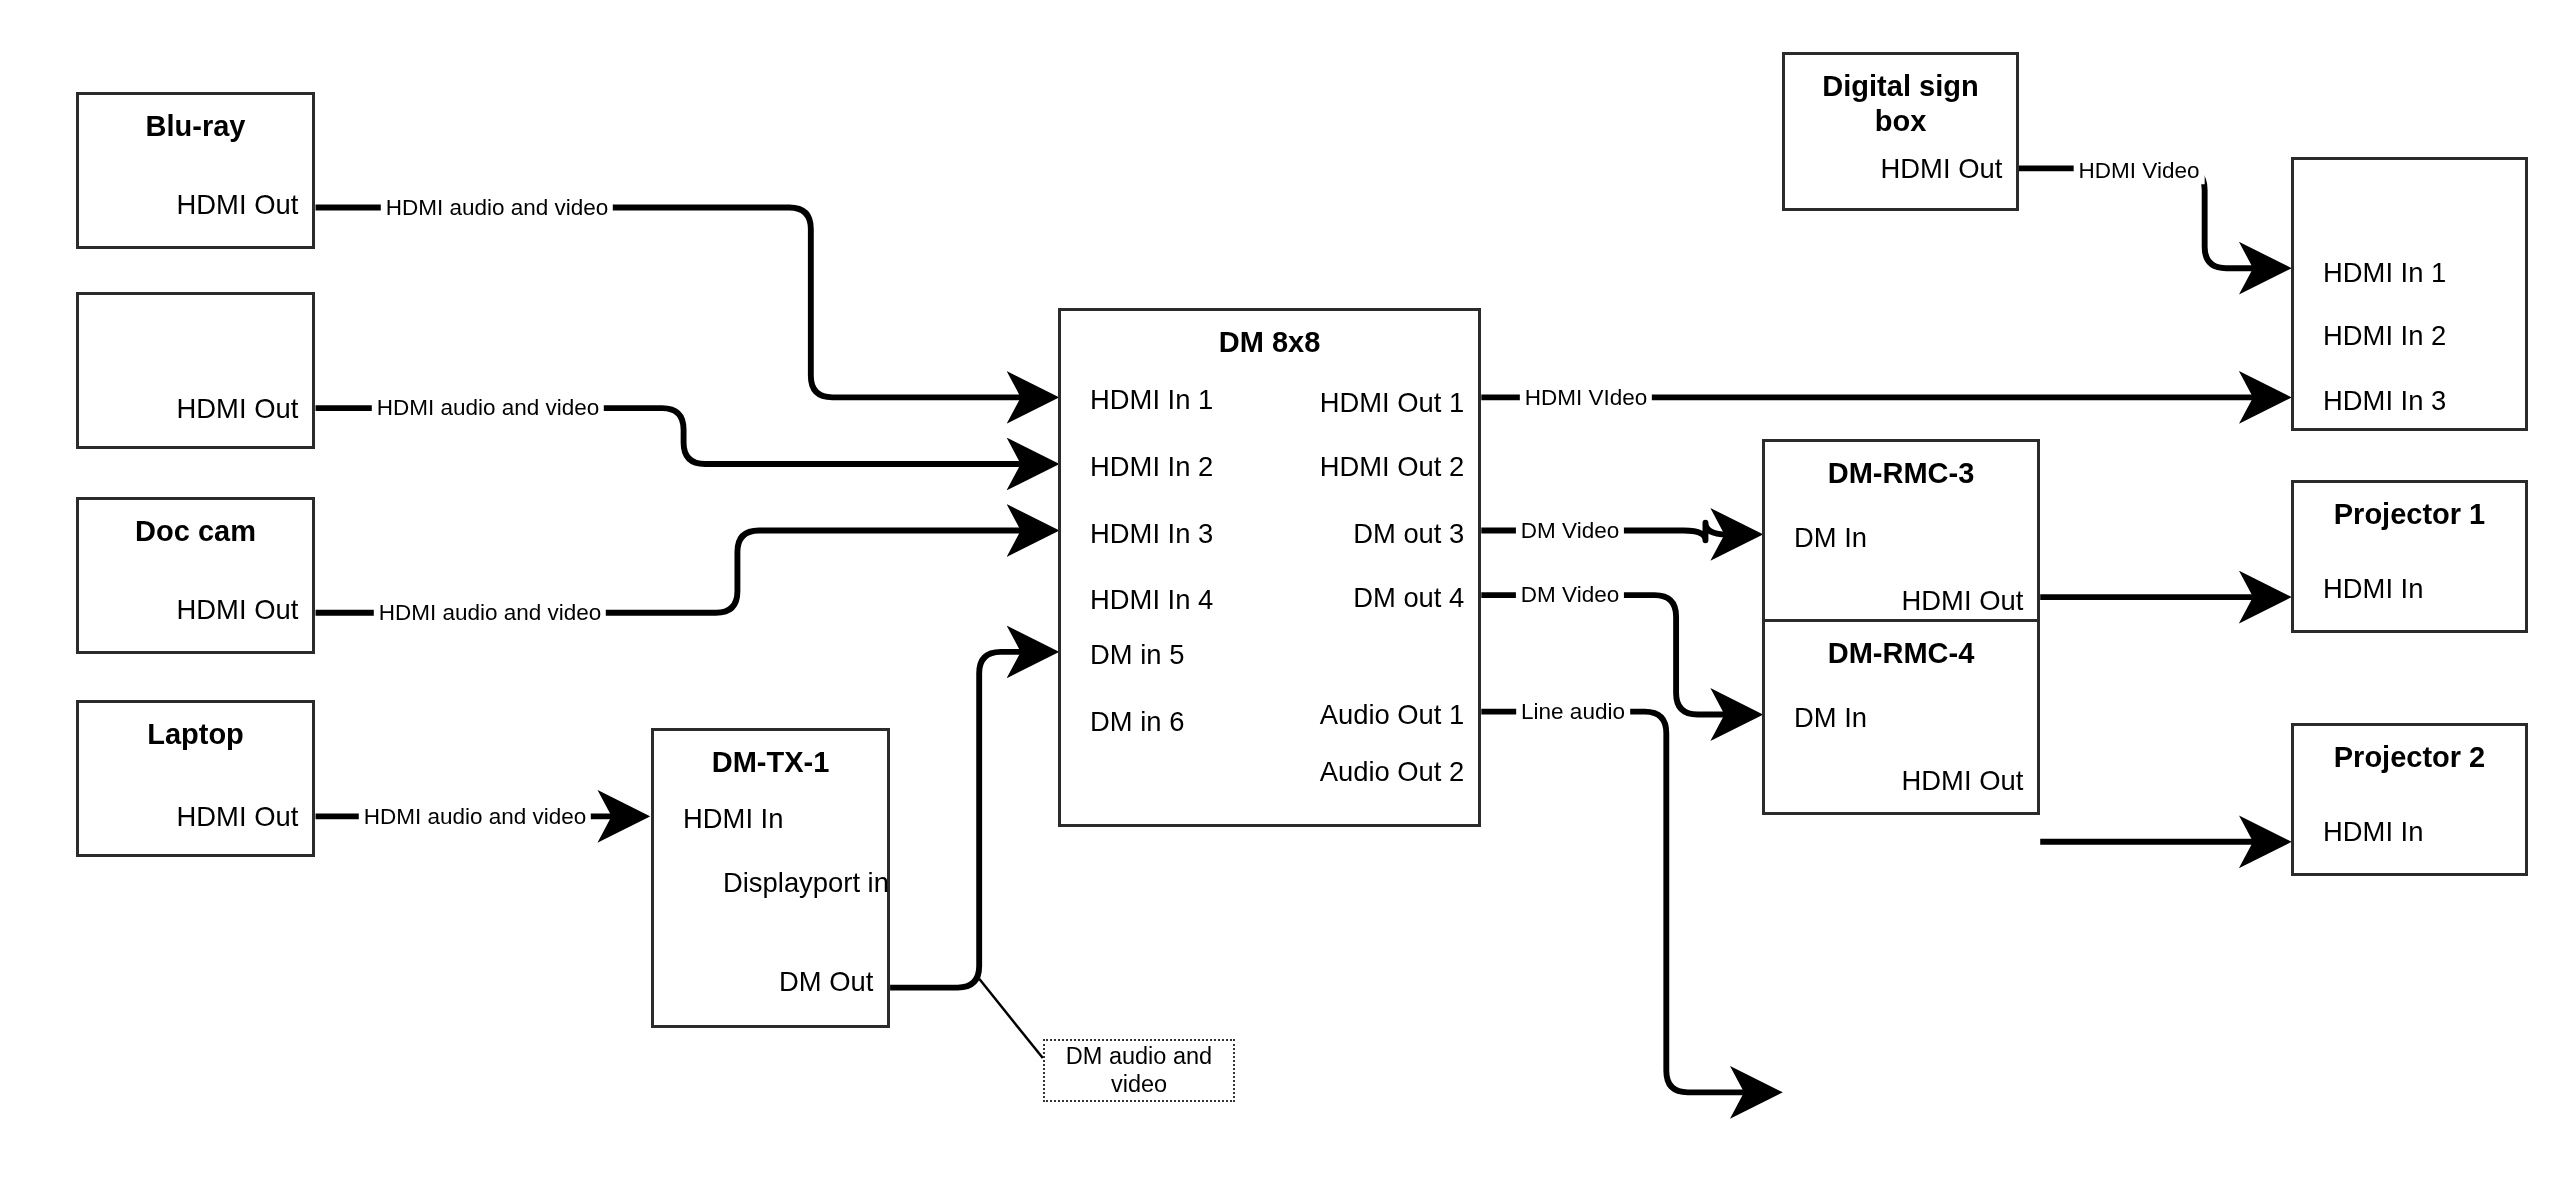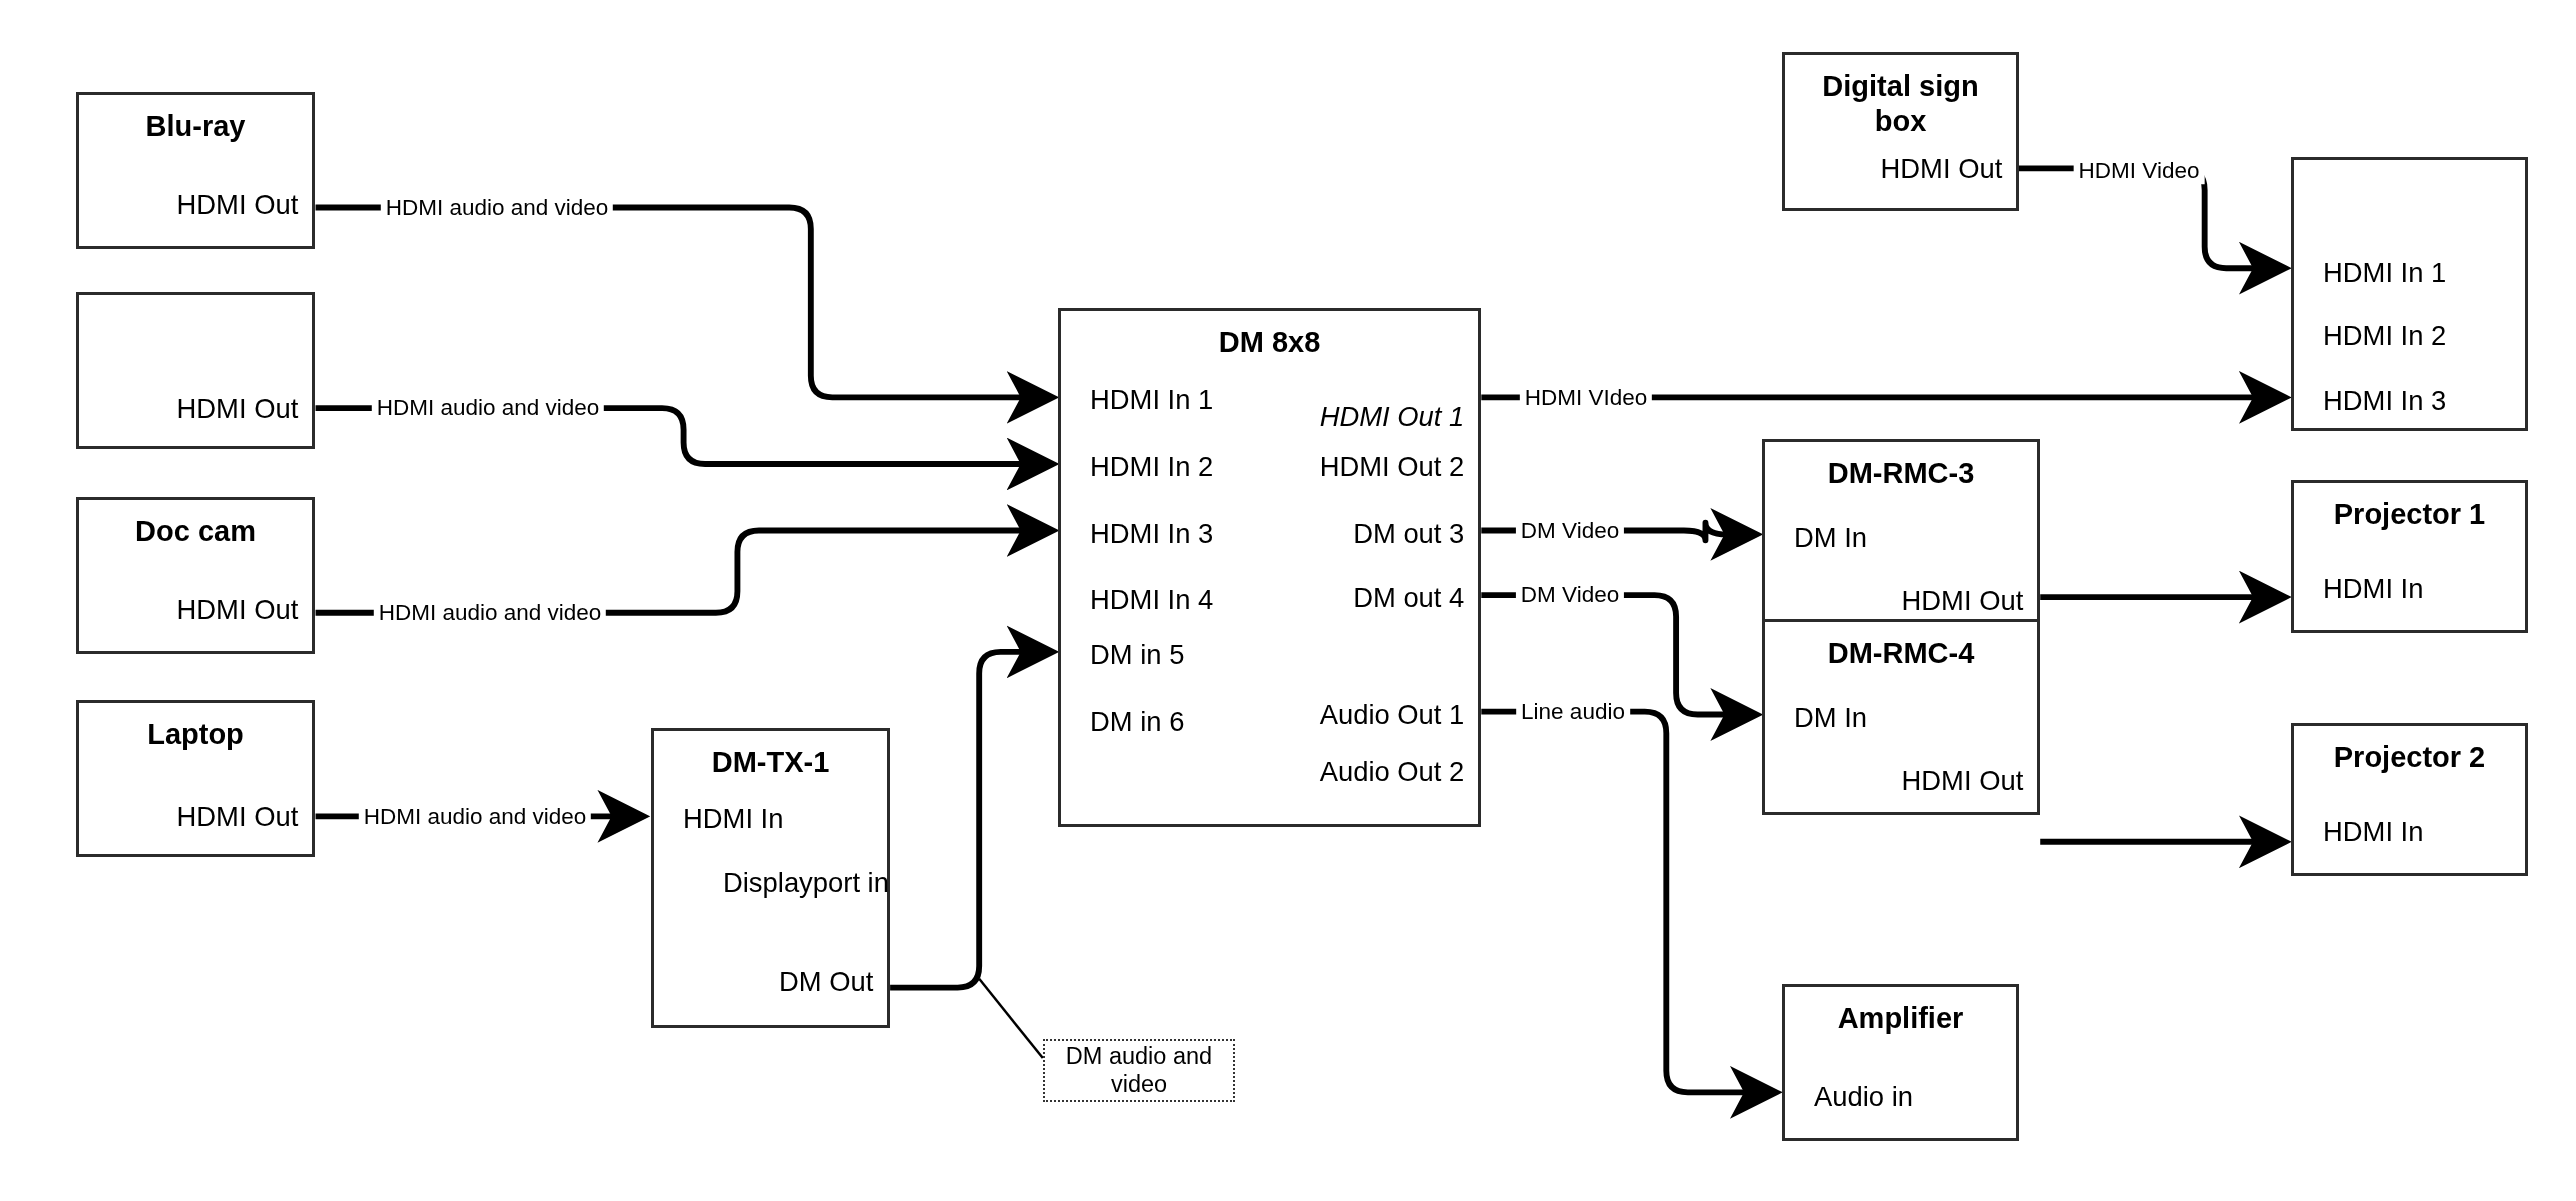--- a/index.html
+++ b/index.html
@@ -93,21 +93,21 @@
 
   <div class="node" style="left:1058px;top:308px;width:423px;height:519px;">
     <div class="title">DM 8x8</div>
     <div class="port l" style="top:73px;">HDMI In 1</div>
     <div class="port l" style="top:140px;">HDMI In 2</div>
     <div class="port l" style="top:207px;">HDMI In 3</div>
     <div class="port l" style="top:273px;">HDMI In 4</div>
     <div class="port l" style="top:328px;">DM in 5</div>
     <div class="port l" style="top:395px;">DM in 6</div>
 
-    <div class="port r" style="top:90px;font-style:italic;">HDMI Out 1</div>
+    <div class="port r" style="top:76px;">HDMI Out 1</div>
     <div class="port r" style="top:140px;">HDMI Out 2</div>
     <div class="port r" style="top:207px;">DM out 3</div>
     <div class="port r" style="top:271px;">DM out 4</div>
     <div class="port r" style="top:388px;">Audio Out 1</div>
     <div class="port r" style="top:445px;">Audio Out 2</div>
   </div>
 
   <div class="node" style="left:1782px;top:52px;width:237px;height:159px;">
     <div class="title">Digital sign
 box</div>
@@ -135,24 +135,20 @@
   <div class="node" style="left:2291px;top:480px;width:237px;height:153px;">
     <div class="title">Projector 1</div>
     <div class="port l" style="top:90px;">HDMI In</div>
   </div>
 
   <div class="node" style="left:2291px;top:723px;width:237px;height:153px;">
     <div class="title">Projector 2</div>
     <div class="port l" style="top:90px;">HDMI In</div>
   </div>
 
-  <div class="node" style="left:1782px;top:984px;width:237px;height:157px;">
-    <div class="title">Amplifier</div>
-    <div class="port l" style="top:94px;">Audio in</div>
-  </div>
 
   <div class="edgelabel" style="left:497px;top:208px;">HDMI audio and video</div>
 
   <div class="edgelabel" style="left:488px;top:408px;">HDMI audio and video</div>
 
   <div class="edgelabel" style="left:490px;top:613px;">HDMI audio and video</div>
 
   <div class="edgelabel" style="left:475px;top:817px;">HDMI audio and video</div>
 
   <div class="edgelabel" style="left:2139px;top:171px;">HDMI Video</div>

